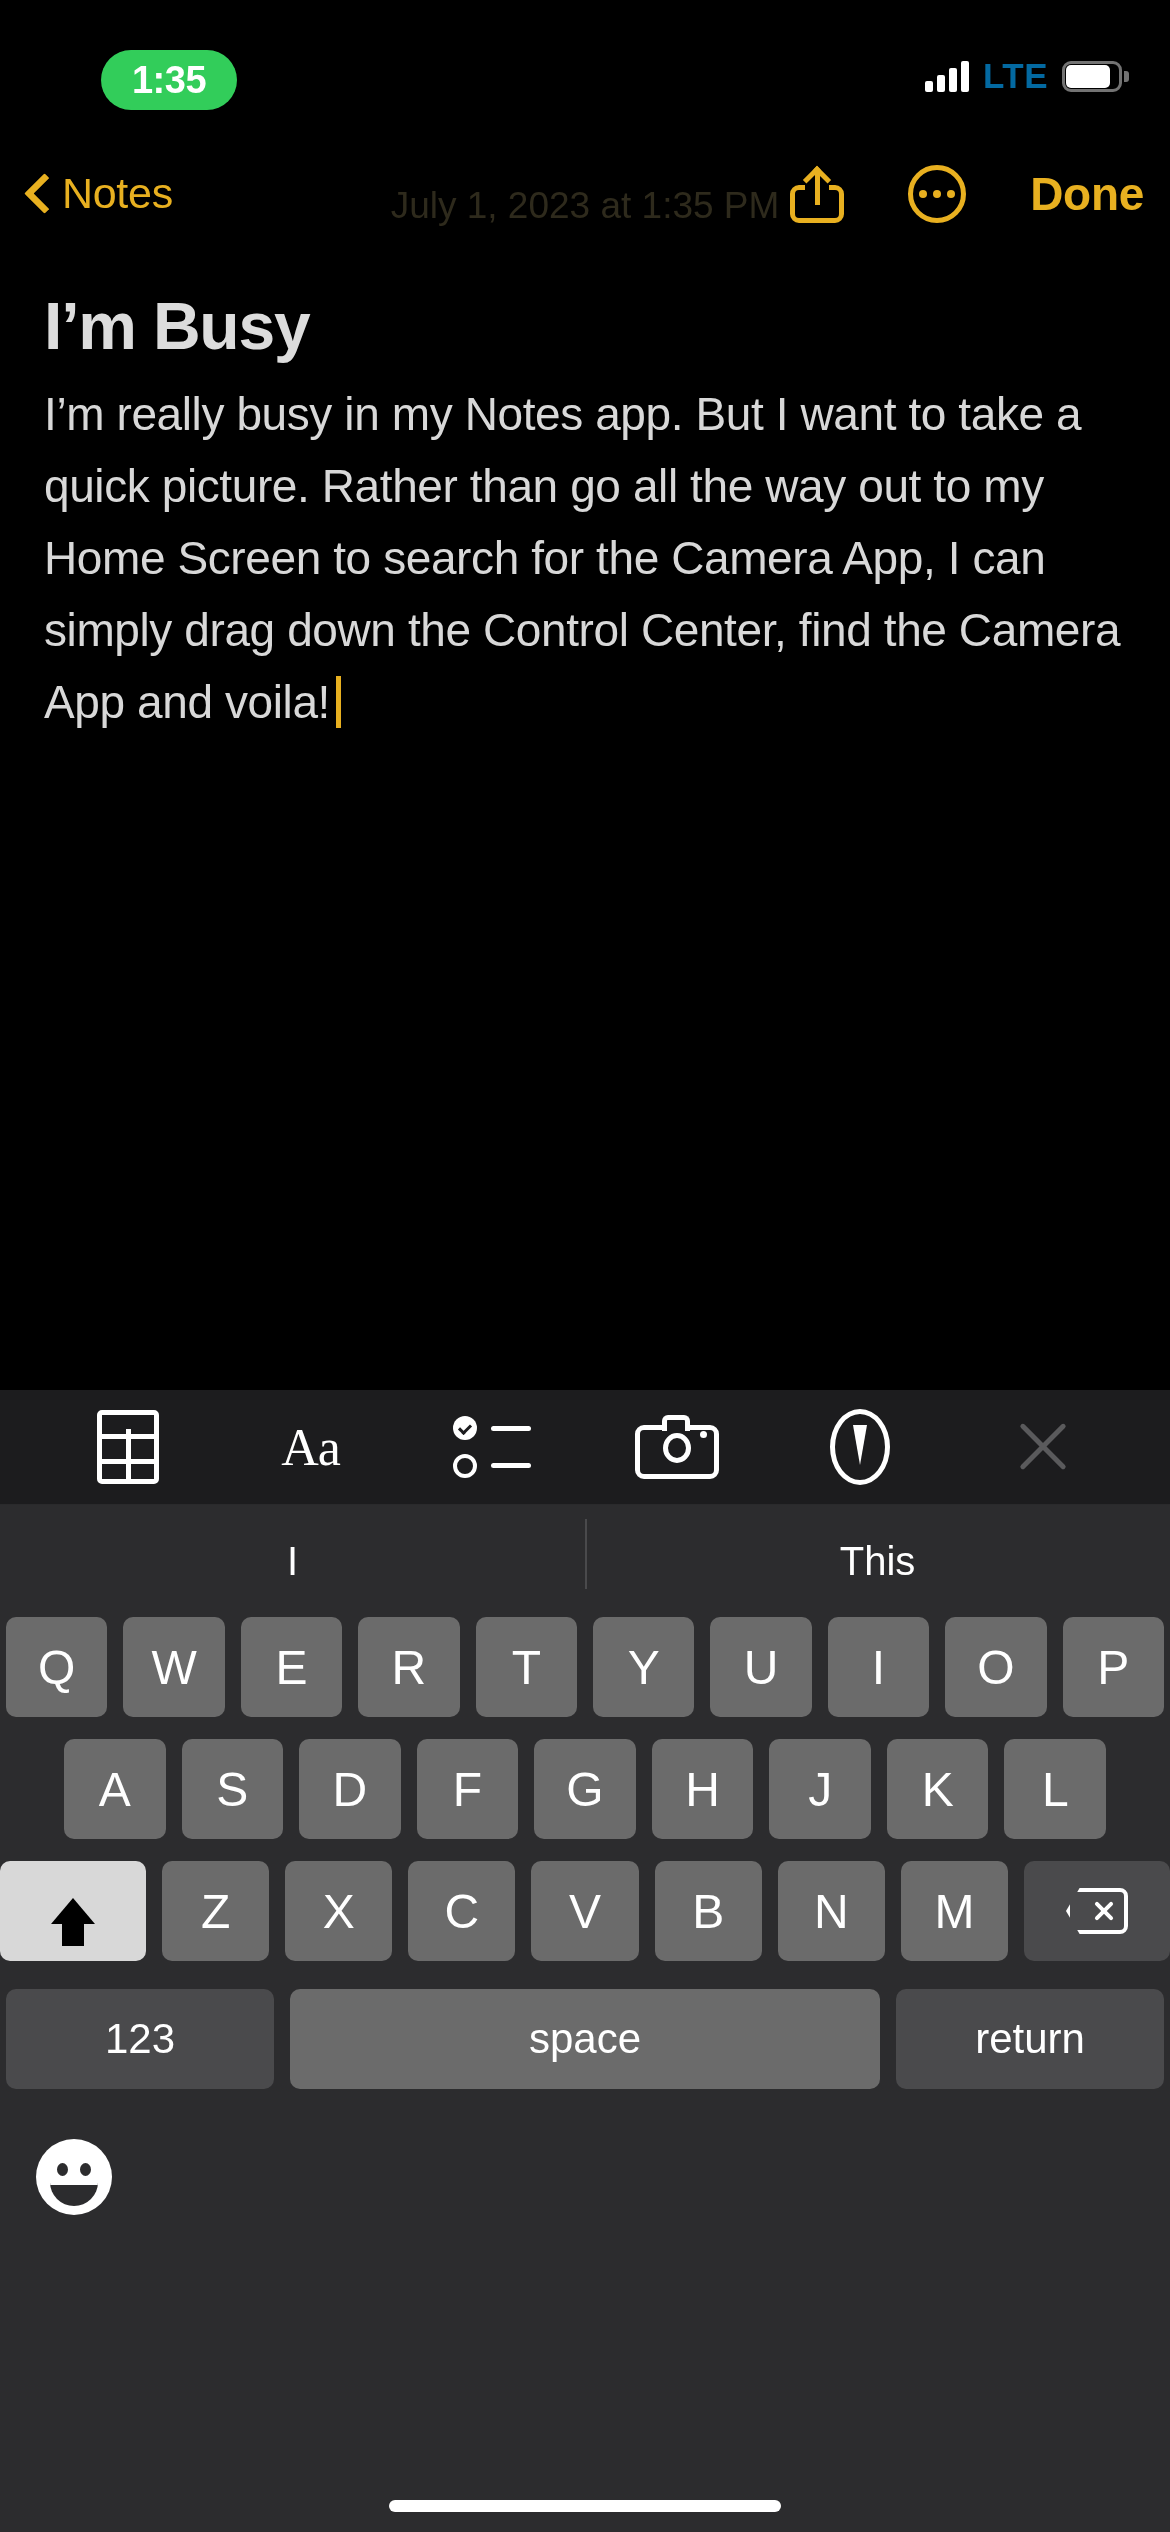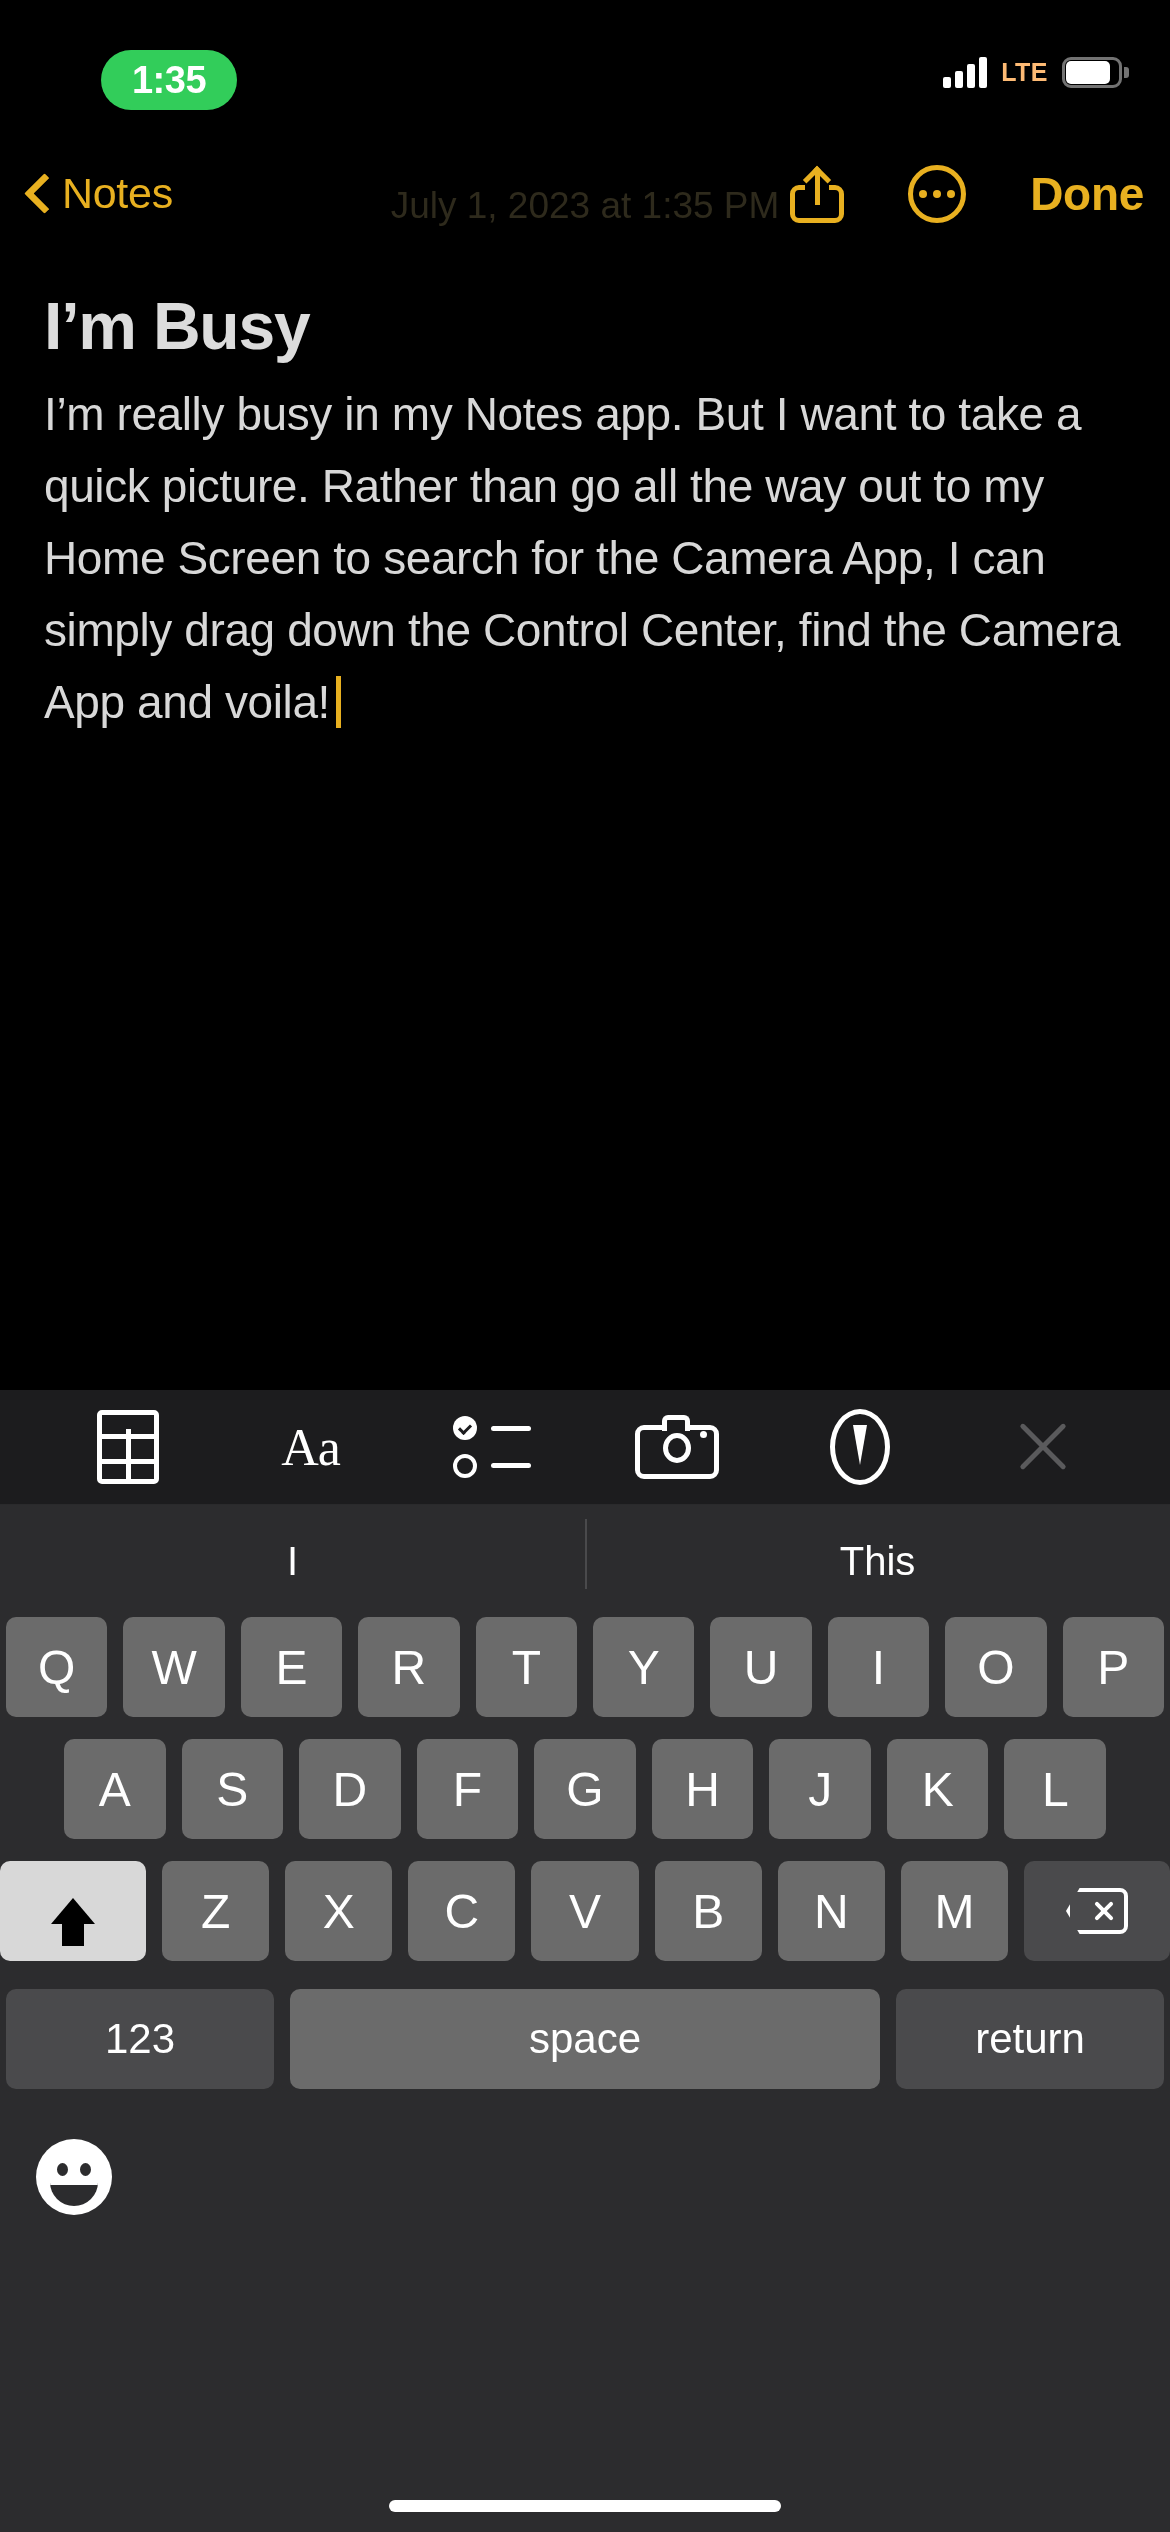--- a/index.html
+++ b/index.html
@@ -27,21 +27,21 @@
   .status-right {
     position:absolute; right:48px; top:48px;
     display:flex; align-items:center; gap:14px;
   }
   .signal { display:flex; align-items:flex-end; gap:4px; height:32px; }
   .signal i { display:block; width:8px; background:#fff; border-radius:2px; }
   .signal i:nth-child(1){ height:11px; }
   .signal i:nth-child(2){ height:17px; }
   .signal i:nth-child(3){ height:24px; }
   .signal i:nth-child(4){ height:31px; }
-  .lte { color:#fdba74; font-size:25px; font-weight:bold; letter-spacing:0.5px; }
+  .lte { color:#0369a1; font-size:35px; font-weight:bold; letter-spacing:0.5px; }
   .battery { position:relative; width:60px; height:31px; }
   .battery .shell {
     position:absolute; inset:0;
     border:3px solid rgba(255,255,255,0.45); border-radius:9px;
   }
   .battery .fill {
     position:absolute; left:4px; top:4px; bottom:4px; width:44px;
     background:#fff; border-radius:5px;
   }
   .battery .nub {

